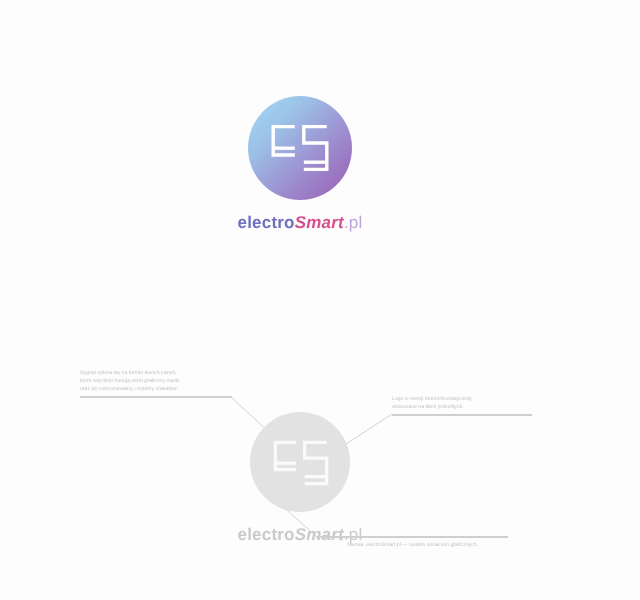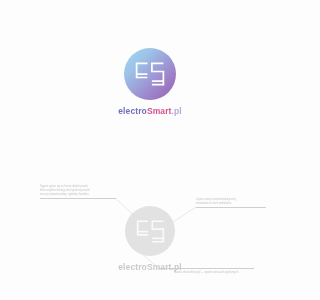--- a/index.html
+++ b/index.html
@@ -27,22 +27,22 @@
   .mark{display:block;}
   .wordmark{
     margin-top:7px;
     font-size:8.5px;
     font-weight:bold;
     letter-spacing:.1px;
     white-space:nowrap;
     line-height:1;
   }
   .w-electro{color:#6f6fbe;}
-  .w-smart{color:#d94f8e;}
-  .w-tld{color:#b9a6d6;font-weight:bold;}
+  .w-smart{color:#d94f8e;font-style:italic;}
+  .w-tld{color:#b9a6d6;font-weight:normal;}
 
   
   .ghost{
     position:absolute;left:0;right:0;top:206px;
     display:flex;flex-direction:column;align-items:center;
   }
   .ghost .badge{
     width:50px;height:50px;
     background:#e2e2e2;
   }

